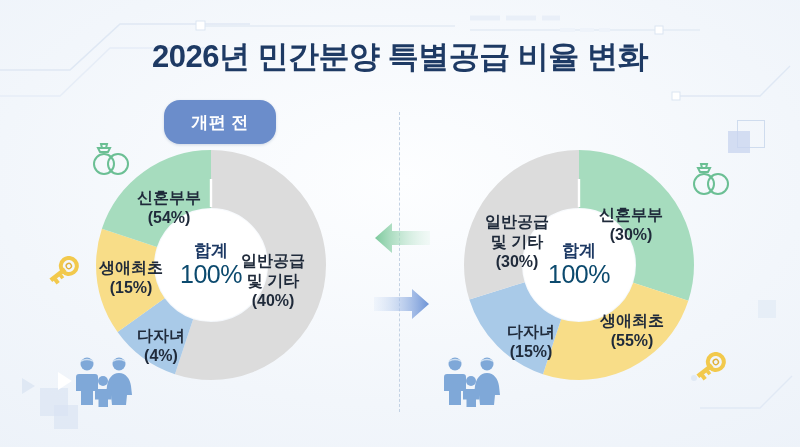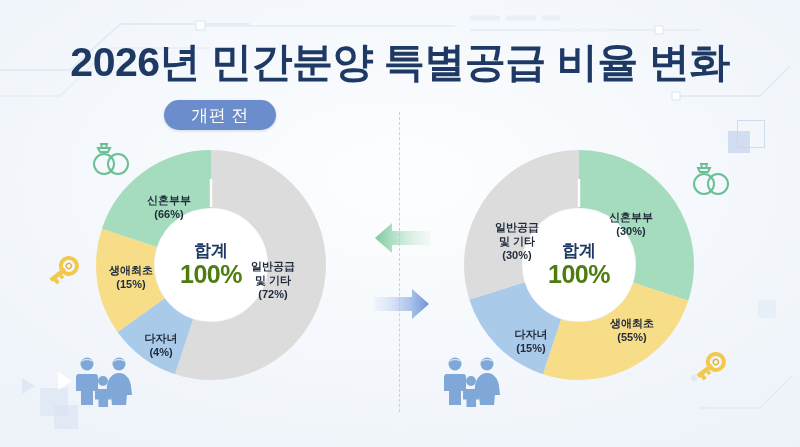--- a/index.html
+++ b/index.html
@@ -60,38 +60,38 @@
     border-left: 13px solid #dfe8f4;
   }
 
   
   .title {
     position: absolute;
     top: 38px;
     left: 0;
     width: 800px;
     text-align: center;
-    font-size: 41px;
+    font-size: 31px;
     font-weight: bold;
     color: #1e3a64;
     letter-spacing: -0.5px;
     line-height: 1.2;
     white-space: nowrap;
   }
 
   
   .badge {
     position: absolute;
     top: 100px;
     width: 112px;
-    height: 30px;
+    height: 44px;
     border-radius: 16px;
     color: #ffffff;
     font-size: 17px;
-    font-weight: normal;
+    font-weight: bold;
     display: flex;
     align-items: center;
     justify-content: center;
     letter-spacing: 0.5px;
     box-shadow: 0 1px 3px rgba(30,60,110,.18);
   }
   .badge-before { left: 164px; background: #6b8dcb; }
   .badge-after  { left: 525px; background: #1c56a8; }
 
   
@@ -131,32 +131,32 @@
     box-shadow: 0 0 0 1px rgba(255,255,255,.9);
   }
   .hub-label {
     font-size: 17px;
     font-weight: bold;
     color: #1e3a64;
     line-height: 1.15;
   }
   .hub-value {
     font-size: 25px;
-    font-weight: bold;
-    color: #4d7c0f;
+    font-weight: normal;
+    color: #0c4a6e;
     line-height: 1.1;
     letter-spacing: -0.5px;
   }
 
   
   .slice-label {
     position: absolute;
     text-align: center;
     color: #1f2a3a;
-    font-size: 11px;
+    font-size: 16px;
     font-weight: bold;
     line-height: 1.25;
     white-space: nowrap;
     transform: translate(-50%, -50%);
   }
   .slice-label .pct { font-weight: bold; }
 
   
   .arrow-wrap { position: absolute; }
   #arrow-green { left: 374px; top: 222px; }
@@ -226,34 +226,34 @@
       </g>
     </svg>
 
     <div class="hub">
       <div class="hub-label">합계</div>
       <div class="hub-value">100%</div>
     </div>
 
     <div class="slice-label" style="left:73px;top:58px;">
       <div>신혼부부</div>
-      <div class="pct">(66%)</div>
+      <div class="pct">(54%)</div>
     </div>
     <div class="slice-label" style="left:35px;top:128px;">
       <div>생애최초</div>
       <div class="pct">(15%)</div>
     </div>
     <div class="slice-label" style="left:65px;top:196px;">
       <div>다자녀</div>
       <div class="pct">(4%)</div>
     </div>
     <div class="slice-label" style="left:177px;top:131px;">
       <div>일반공급</div>
       <div>및 기타</div>
-      <div class="pct">(72%)</div>
+      <div class="pct">(40%)</div>
     </div>
   </div>
 
   <div class="chart" id="chart-after">
     <svg class="donut-svg" viewBox="0 0 230 230">
       <g transform="rotate(-90 115 115)">
 
         <circle cx="115" cy="115" r="86" fill="none" stroke="#a6dcbe" stroke-width="58" stroke-dasharray="162.1 378.3" stroke-dashoffset="0"></circle>
 
         <circle cx="115" cy="115" r="86" fill="none" stroke="#f8dd88" stroke-width="58" stroke-dasharray="135.1 405.3" stroke-dashoffset="-162.1"></circle>

